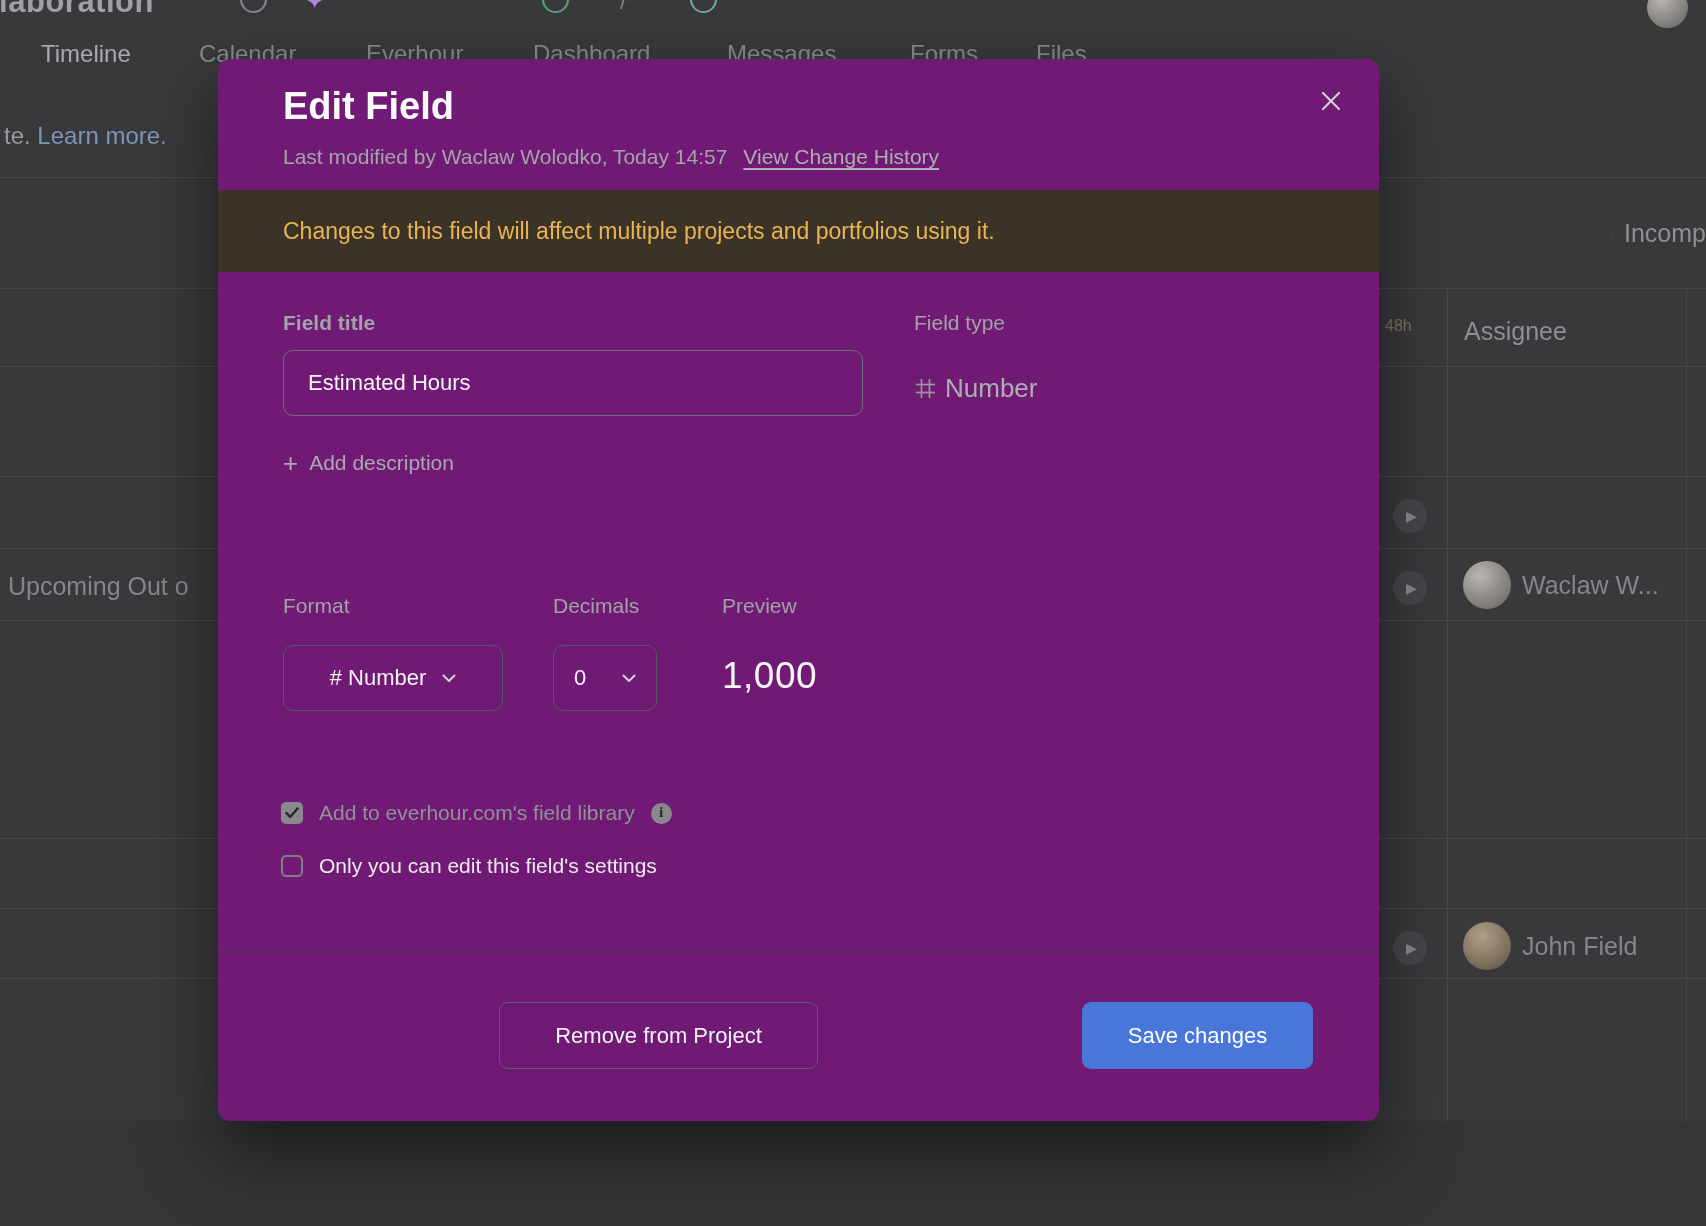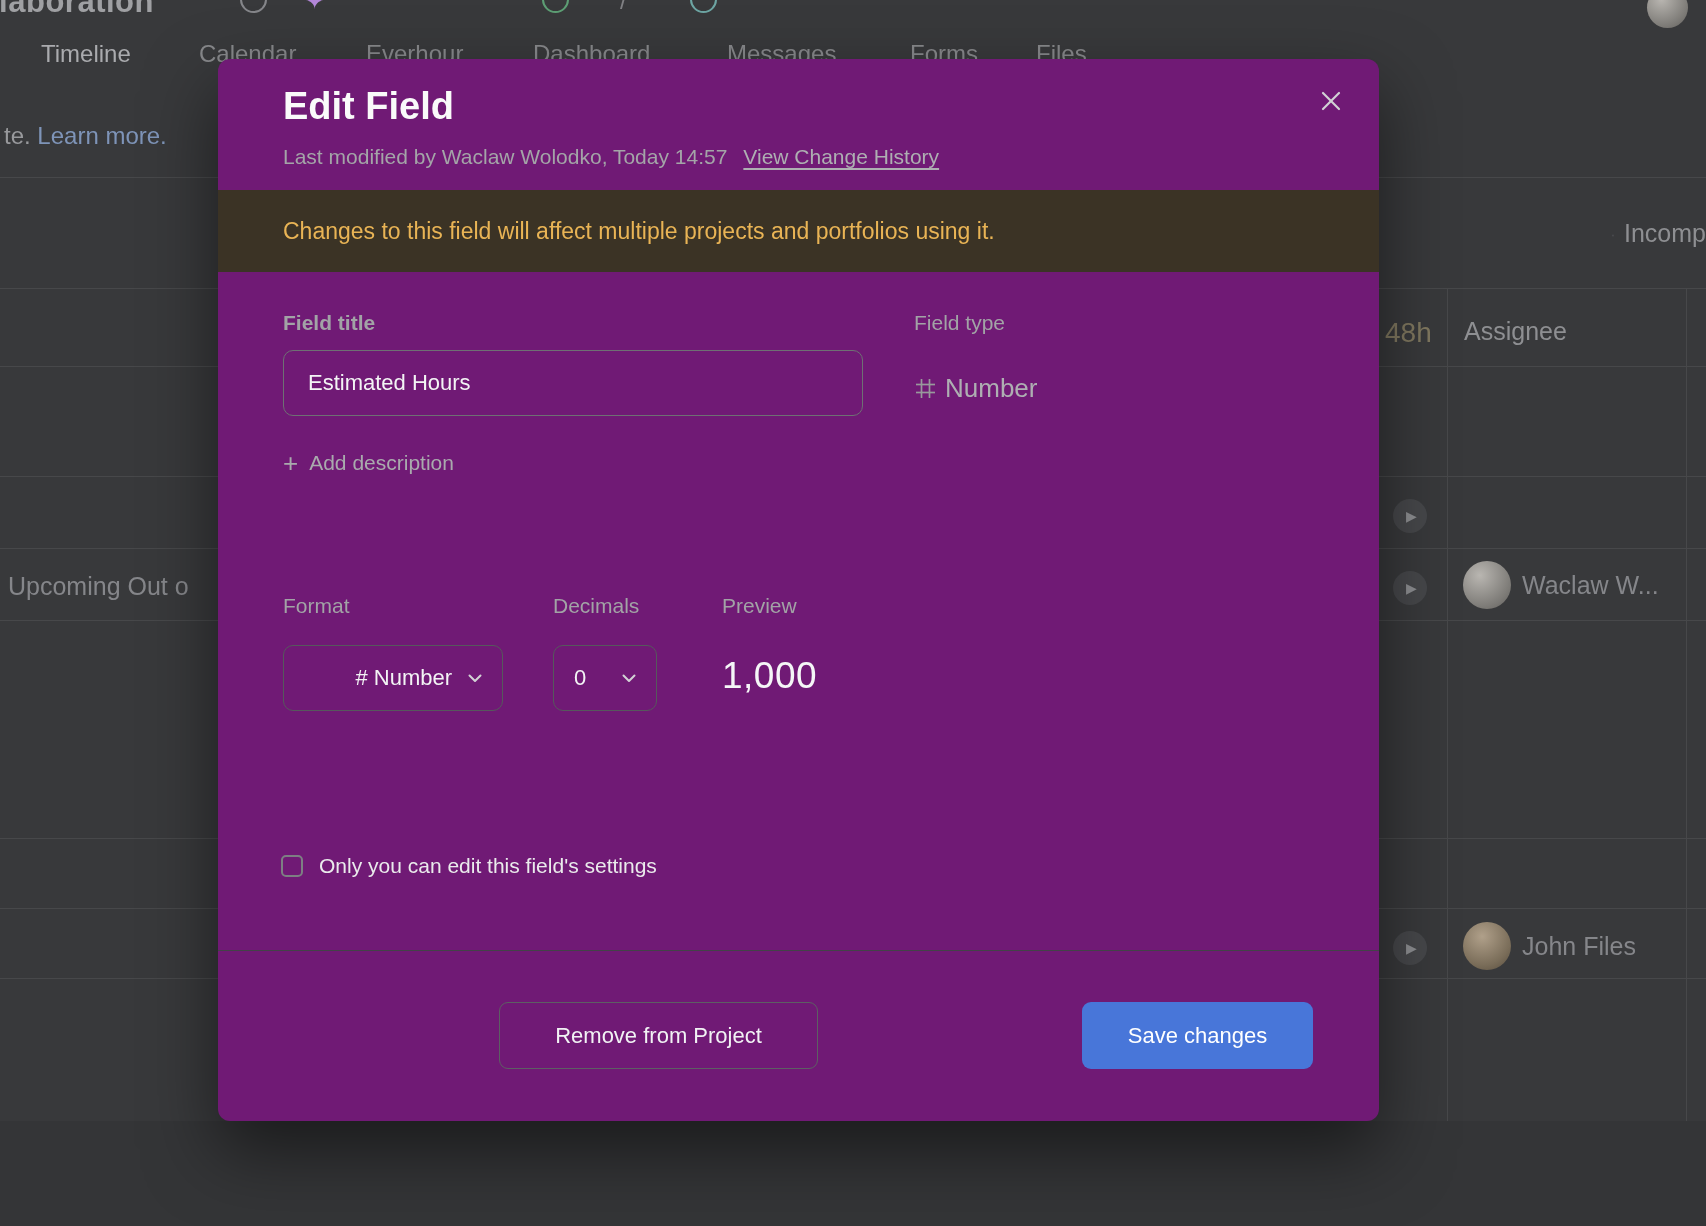--- a/index.html
+++ b/index.html
@@ -19,21 +19,21 @@
   .glyph-slash { position:absolute; top:-13px; font-size:24px; color:#808184; }
   .avatar { border-radius:50%; background:radial-gradient(circle at 35% 30%, #b9b6b1, #7c7a76 70%, #5f5d5a); }
   .avatar.sepia { background:radial-gradient(circle at 40% 30%, #b0a08a, #7a6d59 65%, #564c3d); }
   .tab { position:absolute; top:40px; font-size:24px; color:#87888b; }
   .tab.active { color:#aaabae; }
   .notice { left:4px; top:122px; font-size:24px; color:#98999c; white-space:nowrap; }
   .notice a { color:#7e94b8; text-decoration:none; }
   .filter-row { left:1612px; top:219px; display:flex; align-items:flex-end; gap:10px; color:#8e8f92;
                 font-size:25px; width:94px; overflow:hidden; white-space:nowrap; }
   .col-head { font-size:25px; color:#8e8f92; }
-  .hours-frag { left:1385px; top:317px; font-size:28px; color:#7f775f; }
+  .hours-frag { left:1385px; top:317px; font-size:16px; color:#7f775f; }
   .section-label { left:8px; top:572px; font-size:25px; color:#85868a; white-space:nowrap; }
   .playbtn { position:absolute; width:34px; height:34px; border-radius:50%; background:#46474a;
              display:flex; align-items:center; justify-content:center; color:#8c8d90; font-size:14px; padding-left:3px; }
   .row-name { position:absolute; font-size:25px; color:#85868a; white-space:nowrap; }
   .bottom-strip { left:0; top:1121px; width:1706px; height:105px; background:#343537; }
 
   
   .modal { position:absolute; left:218px; top:59px; width:1161px; height:1062px; background:#701a75;
            border-radius:12px; box-shadow:0 30px 70px rgba(0,0,0,.5); overflow:hidden; }
   .m-title { position:absolute; left:65px; top:26px; font-size:38px; font-weight:700; color:#fafafa; }
@@ -130,21 +130,21 @@
   <div class="playbtn" style="left:1393px; top:571px;">
       <span>▶</span>
     </div>
   <div class="playbtn" style="left:1393px; top:931px;">
       <span>▶</span>
     </div>
 
   <div class="abs avatar" style="left:1463px; top:561px; width:48px; height:48px;"></div>
   <div class="row-name" style="left:1522px; top:571px;">Waclaw W...</div>
   <div class="abs avatar sepia" style="left:1463px; top:922px; width:48px; height:48px;"></div>
-  <div class="row-name" style="left:1522px; top:932px;">John Files</div>
+  <div class="row-name" style="left:1522px; top:932px;">John Field</div>
 
   <div class="abs bottom-strip"></div>
 </div>
 
 <div class="modal">
 
   <div class="m-title">Edit Field</div>
 
   <div class="m-sub">
     <span>Last modified by Waclaw Wolodko, Today 14:57</span>
@@ -177,36 +177,45 @@
 
   <div class="add-desc">
     <span class="plus">+</span>
     <span>Add description</span>
   </div>
 
   <div class="f-label" style="left:65px; top:535px;">Format</div>
   <div class="f-label" style="left:335px; top:535px;">Decimals</div>
   <div class="f-label" style="left:504px; top:535px;">Preview</div>
 
-  <div class="selectbox" style="left:65px; width:220px; justify-content:flex-end;">
+  <div class="selectbox" style="left:65px; width:220px; justify-content:center;">
     <span># Number</span>
     <svg class="chev" viewBox="0 0 14 9">
       <polyline points="1.5,1.5 7,7 12.5,1.5" fill="none" stroke="#d2d3d5" stroke-width="2" stroke-linecap="round" stroke-linejoin="round"></polyline>
     </svg>
   </div>
 
   <div class="selectbox" style="left:335px; width:104px; justify-content:space-between;">
     <span>0</span>
     <svg class="chev" viewBox="0 0 14 9">
       <polyline points="1.5,1.5 7,7 12.5,1.5" fill="none" stroke="#d2d3d5" stroke-width="2" stroke-linecap="round" stroke-linejoin="round"></polyline>
     </svg>
   </div>
 
   <div class="preview-val">1,000</div>
 
+  <div class="cb-row" style="top:742px;">
+    <div class="cb-box checked">
+      <svg width="14" height="12" viewBox="0 0 14 12">
+        <polyline points="1.5,6 5.2,10 12.5,1.5" fill="none" stroke="#26272a" stroke-width="2.4" stroke-linecap="round" stroke-linejoin="round"></polyline>
+      </svg>
+    </div>
+    <span class="cb-label-dim">Add to everhour.com's field library</span>
+    <span class="info-ic">i</span>
+  </div>
 
   <div class="cb-row" style="top:795px;">
     <div class="cb-box empty"></div>
     <span class="cb-label">Only you can edit this field's settings</span>
   </div>
 
   <div class="divider"></div>
 
   <button class="btn btn-remove">Remove from Project</button>
   <button class="btn btn-save">Save changes</button>

